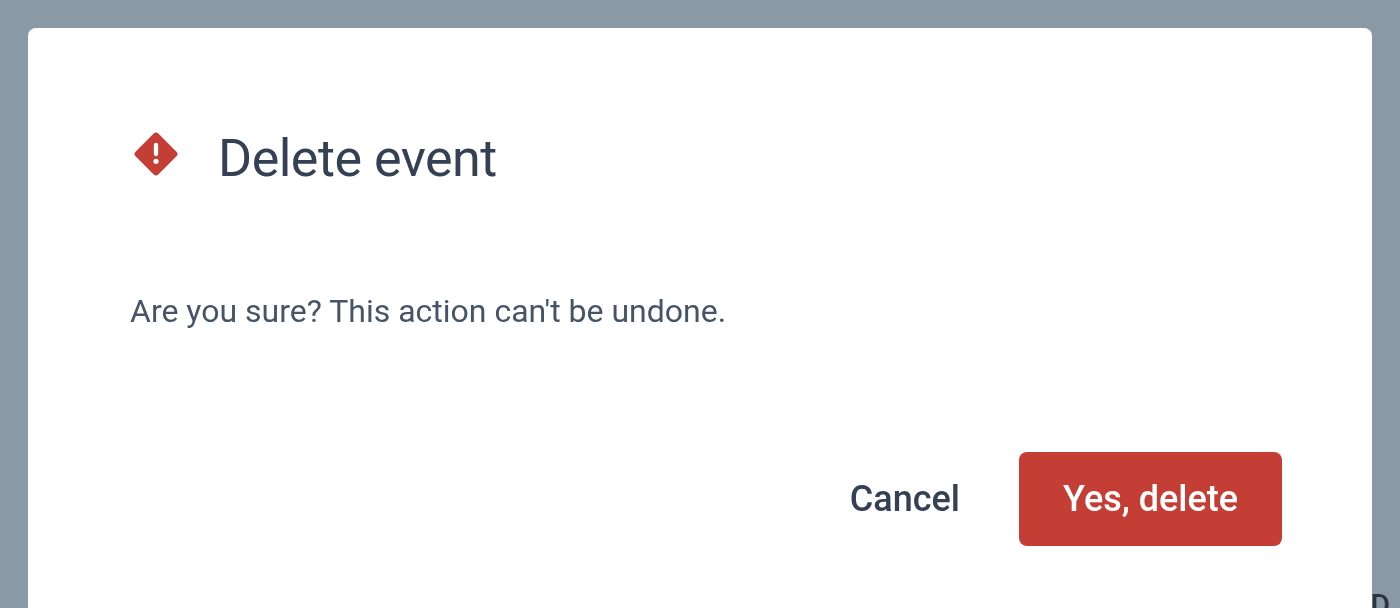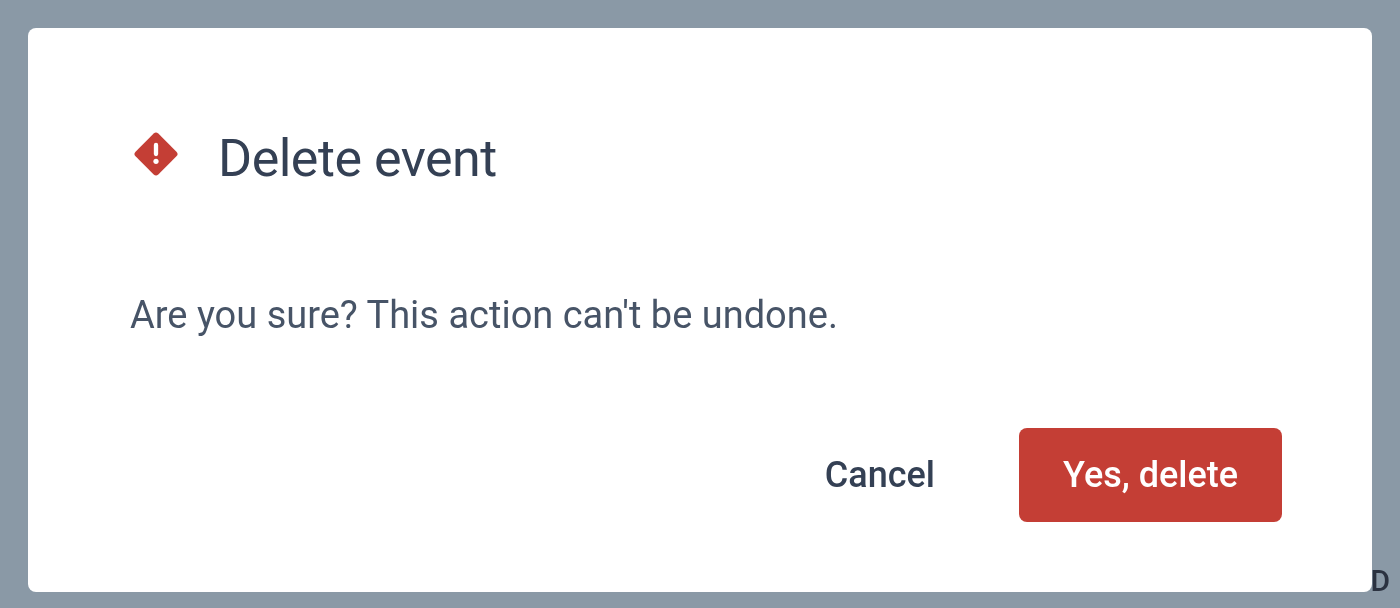--- a/index.html
+++ b/index.html
@@ -43,31 +43,31 @@
       width: 52px;
       height: 52px;
     }
     .dialog-title {
       font-size: 52px;
       font-weight: 400;
       color: #344054;
       letter-spacing: -0.5px;
     }
     .dialog-body {
-      font-size: 38px;
+      font-size: 32px;
       font-weight: 400;
       color: #475467;
-      margin-bottom: 86px;
+      margin-bottom: 118px;
       line-height: 1.4;
     }
     .dialog-footer {
       display: flex;
       align-items: center;
       justify-content: flex-end;
-      gap: 76px;
+      gap: 51px;
     }
     .btn {
       font-size: 36px;
       font-weight: 500;
       border: none;
       cursor: pointer;
       font-family: inherit;
       border-radius: 8px;
     }
     .btn-cancel {

